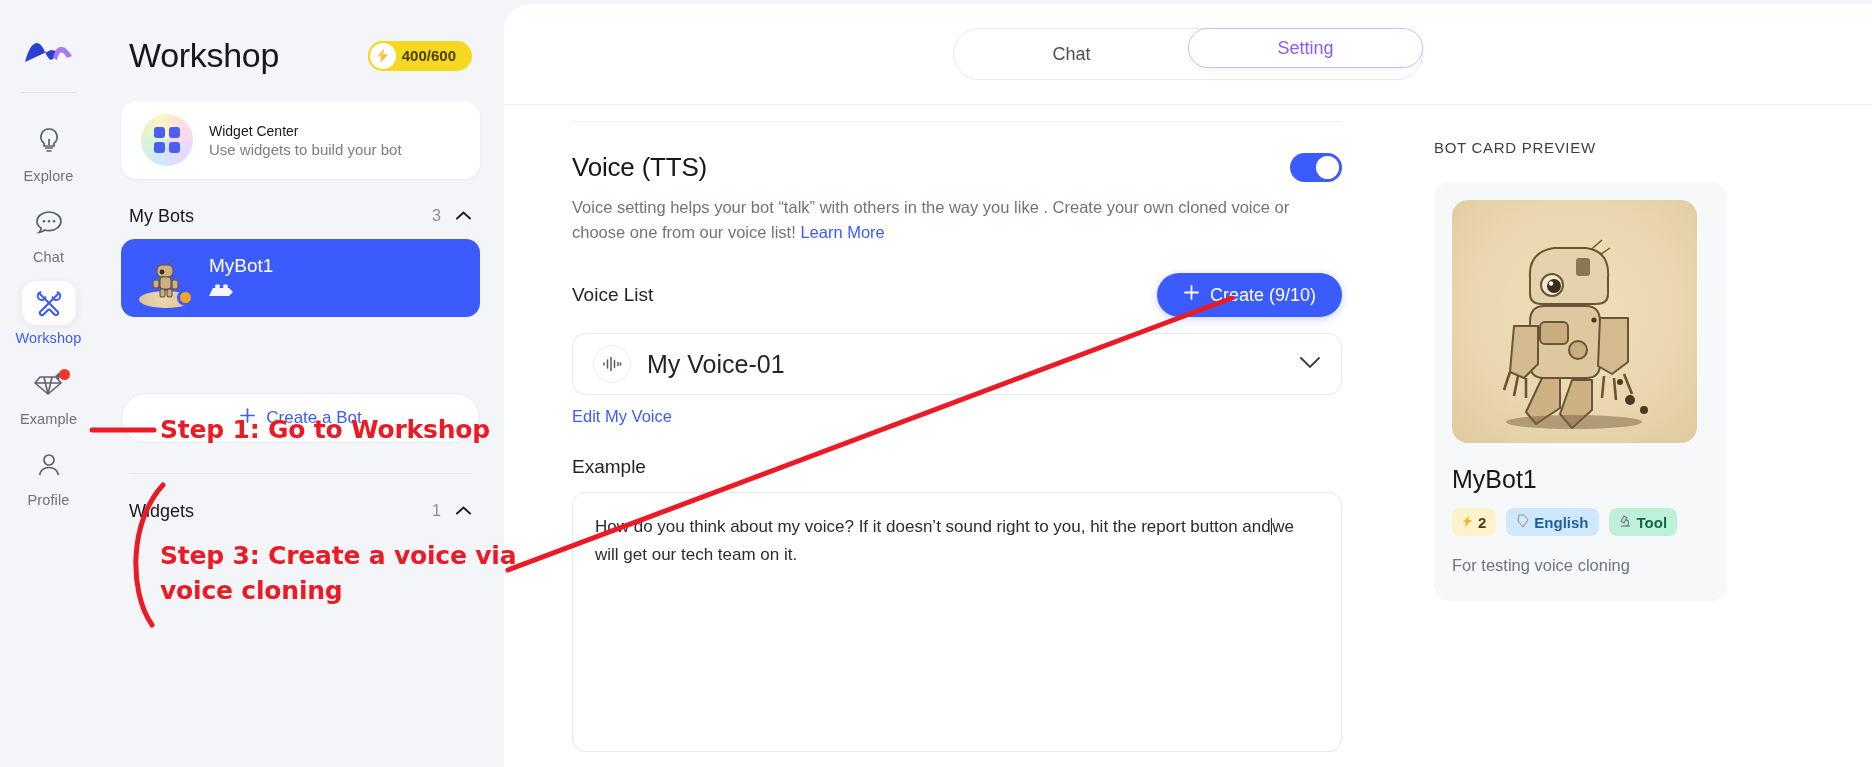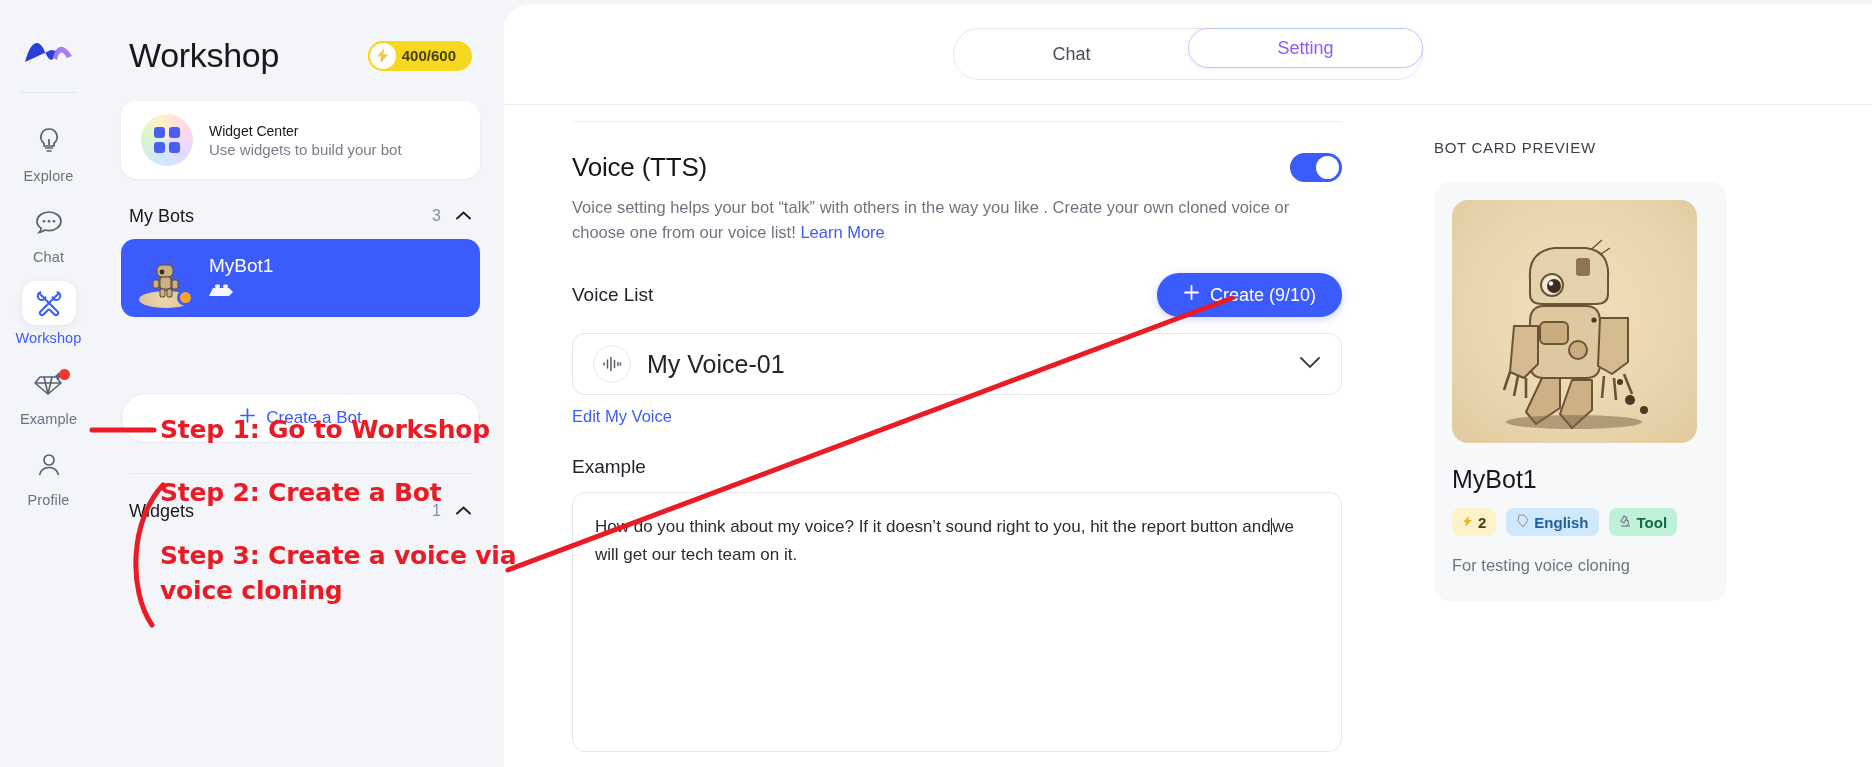--- a/index.html
+++ b/index.html
@@ -528,17 +528,16 @@
     <svg width="1872" height="767" style="position:absolute;inset:0">
 
       <path d="M92 430 L154 430" stroke="#ea1b24" stroke-width="5" fill="none" stroke-linecap="round"></path>
 
       <path d="M163 485 C 130 520, 128 590, 152 625" stroke="#ea1b24" stroke-width="5" fill="none" stroke-linecap="round"></path>
 
       <path d="M508 570 L1232 298" stroke="#ea1b24" stroke-width="5" fill="none" stroke-linecap="round"></path>
     </svg>
 
     <div class="annot-text" style="left:160px; top:414px;">Step 1: Go to Workshop</div>
-    <div class="annot-text" style="left:160px; top:477px;">Step 2: Create a Bot</div>
     <div class="annot-text" style="left:160px; top:540px;">Step 3: Create a voice via</div>
     <div class="annot-text" style="left:160px; top:575px;">voice cloning</div>
   </div>
 </div>
 
 </body></html>

